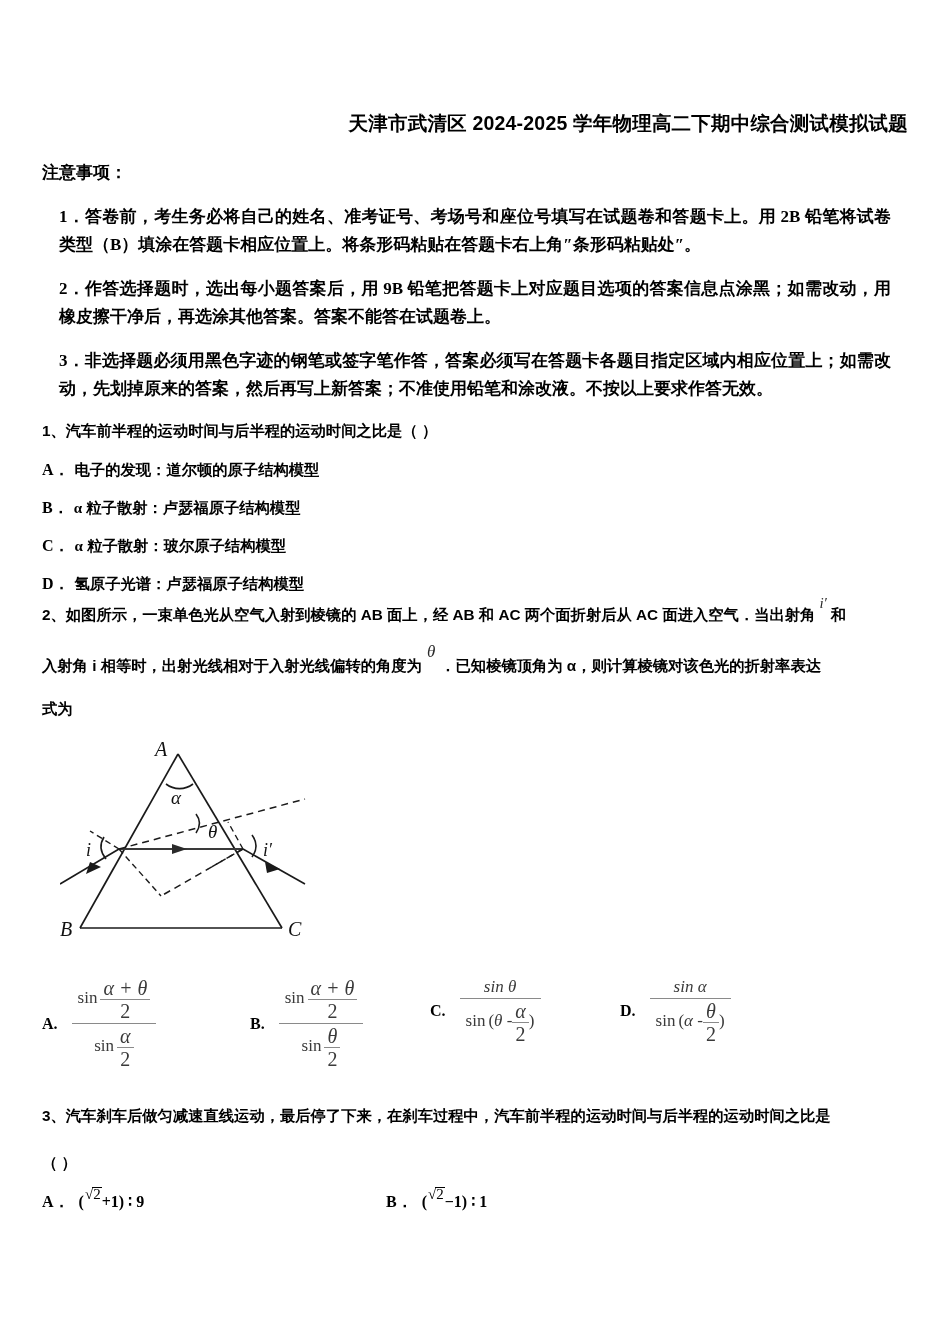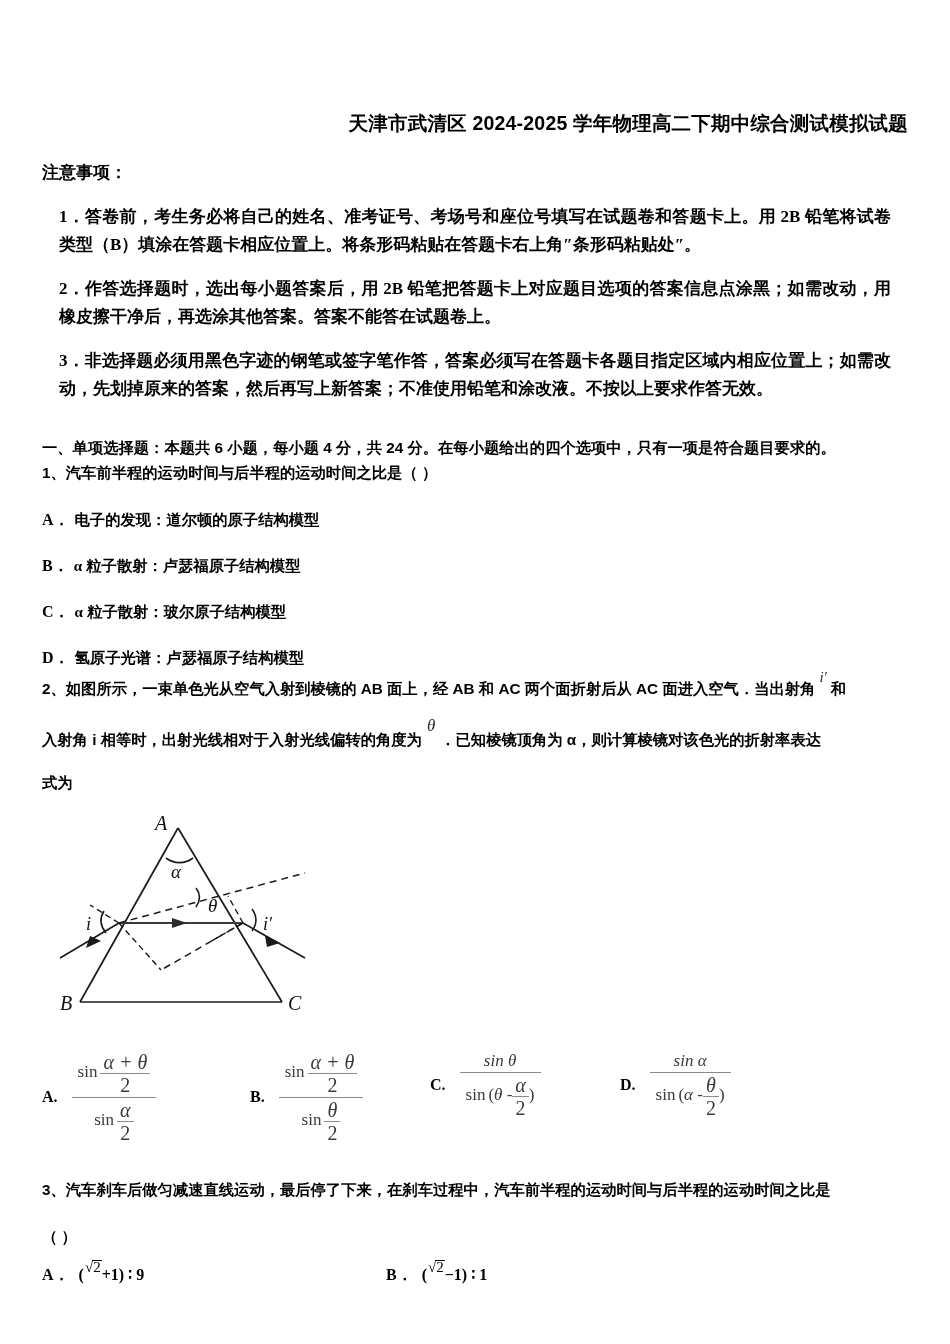--- a/index.html
+++ b/index.html
@@ -67,21 +67,21 @@
     text-justify: inter-ideograph;
   }
   .q-stem-spaced {
     margin-top: 7px;
   }
   .opt-line {
     font-family: "Liberation Sans", "DejaVu Sans", sans-serif;
     font-weight: bold;
     font-size: 15.3px;
     line-height: 1.5;
-    margin: 22px 0 0 0;
+    margin: 14px 0 0 0;
   }
   .opt-label {
     font-family: "Liberation Serif", "DejaVu Serif", serif;
     font-weight: bold;
     font-size: 16px;
     margin-right: 5px;
   }
   .sup-ital {
     font-family: "Liberation Serif", "DejaVu Serif", serif;
     font-style: italic;
@@ -207,24 +207,23 @@
 </head>
 <body>
 
 <div class="page">
 
   <h1 class="doc-title">天津市武清区 2024-2025 学年物理高二下期中综合测试模拟试题</h1>
 
   <div class="notice-head">注意事项：</div>
 
   <p class="notice-item">1．答卷前，考生务必将自己的姓名、准考证号、考场号和座位号填写在试题卷和答题卡上。用 2B 铅笔将试卷类型（B）填涂在答题卡相应位置上。将条形码粘贴在答题卡右上角″条形码粘贴处″。</p>
-  <p class="notice-item">2．作答选择题时，选出每小题答案后，用 2B 铅笔把答题卡上对应题目选项的答案信息点涂黑；如需改动，用橡皮擦干净后，再选涂其他答案。答案不能答在试题卷上。</p>
+  <p class="notice-item">2．作答选择题时，选出每小题答案后，用 9B 铅笔把答题卡上对应题目选项的答案信息点涂黑；如需改动，用橡皮擦干净后，再选涂其他答案。答案不能答在试题卷上。</p>
   <p class="notice-item">3．非选择题必须用黑色字迹的钢笔或签字笔作答，答案必须写在答题卡各题目指定区域内相应位置上；如需改动，先划掉原来的答案，然后再写上新答案；不准使用铅笔和涂改液。不按以上要求作答无效。</p>
 
-  <p class="section-head">一、单项选择题：本题共 6 小题，每小题 4 分，共 24 分。在每小题给出的四个选项中，只有一项是符合题目要求的。</p>
 
   <p class="q-stem"><span>1、</span><span>汽车前半程的运动时间与后半程的运动时间之比是（      ）</span></p>
 
   <p class="opt-line"><span class="opt-label">A．</span><span>电子的发现：道尔顿的原子结构模型</span></p>
 
   <p class="opt-line"><span class="opt-label">B．</span><span class="greek">α</span><span> 粒子散射：卢瑟福原子结构模型</span></p>
 
   <p class="opt-line"><span class="opt-label">C．</span><span class="greek">α</span><span> 粒子散射：玻尔原子结构模型</span></p>
 
   <p class="opt-line"><span class="opt-label">D．</span><span>氢原子光谱：卢瑟福原子结构模型</span></p>

